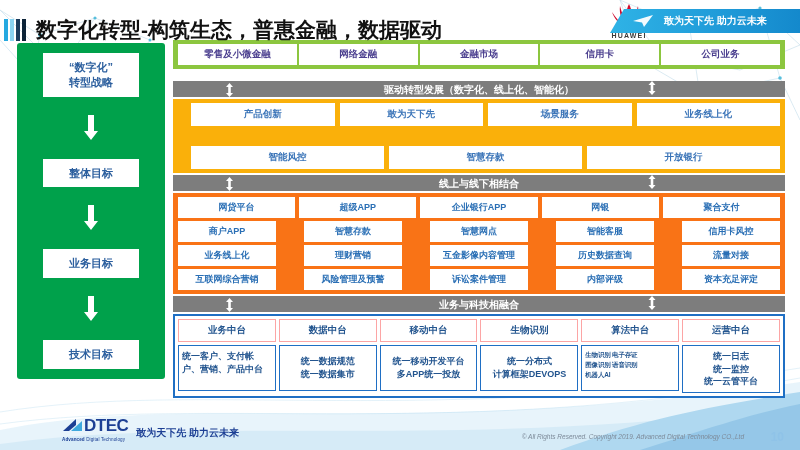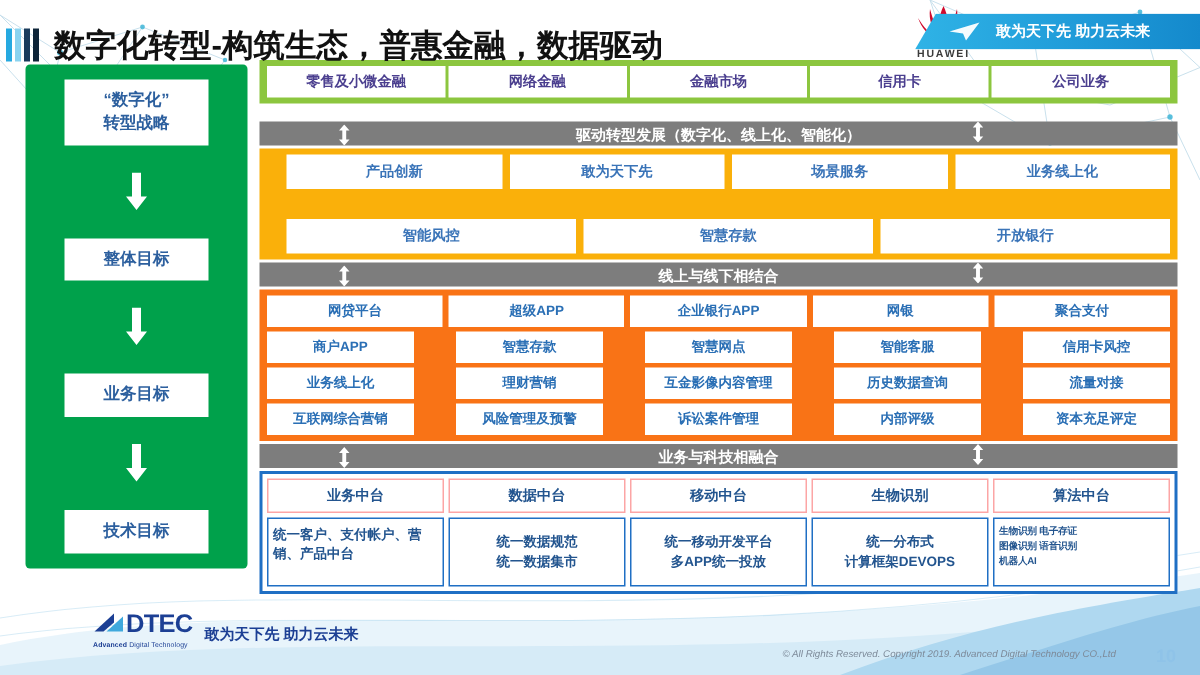--- a/index.html
+++ b/index.html
@@ -107,21 +107,21 @@
     padding: 4px 3px; min-height: 46px; line-height: 1.4; font-weight: bold;
   }
   .pf-body.center { text-align: center; display: flex; flex-direction: column;
                     align-items: center; justify-content: center; }
   .pf-body.left { text-align: left; }
   .pf-body.tiny { font-size: 6.5px; line-height: 1.5; letter-spacing: -0.2px; }
   .pf-body.tiny .tline { white-space: nowrap; }
 
   
   .footer { position: absolute; left: 0; bottom: 0; width: 800px; height: 46px; z-index: 6; }
-  .dtec { position: absolute; left: 62px; bottom: 18px; display: flex; align-items: flex-end; }
+  .dtec { position: absolute; left: 62px; bottom: 8px; display: flex; align-items: flex-end; }
   .dtec-logo { display: flex; flex-direction: column; align-items: flex-start; }
   .dtec-row { display: flex; align-items: center; }
   .dtec-name { font-size: 17px; font-weight: bold; color: #1c3f94; letter-spacing: -0.5px; }
   .dtec-sub { font-size: 4.6px; color: #1c3f94; letter-spacing: 0.1px; margin-top: 1px; }
   .dtec-sub b { font-weight: bold; }
   .dtec-slogan { font-size: 10px; font-weight: bold; color: #1c3f94; margin-left: 8px; margin-bottom: 2px; }
   .copyright {
     position: absolute; right: 56px; bottom: 10px;
     font-size: 6.5px; color: #7d8a99; font-style: italic; white-space: nowrap;
   }
@@ -333,20 +333,28 @@
         </div>
       </div>
       <div class="col">
         <div class="pf-head">算法中台</div>
         <div class="pf-body tiny">
           <div class="tline">生物识别 电子存证</div>
           <div class="tline">图像识别 语音识别</div>
           <div class="tline">机器人AI</div>
         </div>
       </div>
+      <div class="col">
+        <div class="pf-head">运营中台</div>
+        <div class="pf-body center">
+          <div>统一日志</div>
+          <div>统一监控</div>
+          <div>统一云管平台</div>
+        </div>
+      </div>
     </div>
 
   </div>
 </div>
 
 <div class="footer">
   <div class="dtec">
     <div class="dtec-logo">
       <div class="dtec-row">
         <svg width="22" height="17" viewBox="0 0 22 17">

